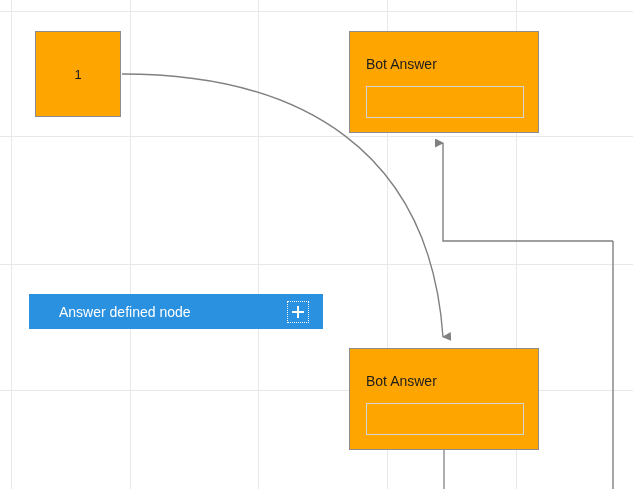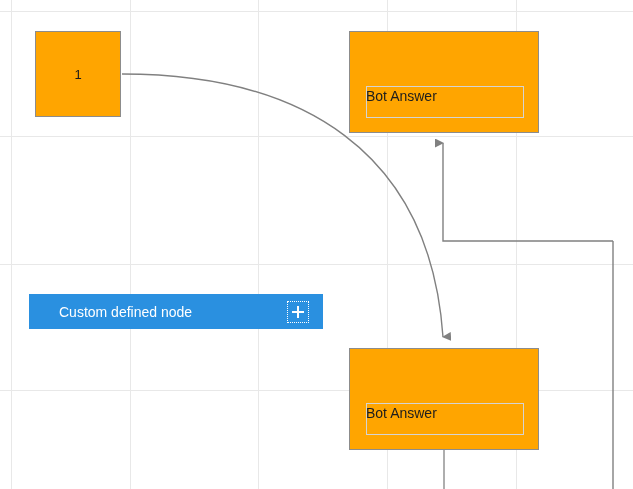--- a/index.html
+++ b/index.html
@@ -81,21 +81,20 @@
   .node-bot-b { top: 348px; }
 
   .node-bot-title {
     position: absolute;
     left: 16px;
     top: 25px;
     font-size: 14px;
     color: #1d1d1d;
     line-height: 1;
     white-space: nowrap;
-    margin-top: 32px;
   }
   .node-bot-field {
     position: absolute;
     left: 16px;
     top: 54px;
     width: 158px;
     height: 32px;
     box-sizing: border-box;
     border: 1px solid #d4d4d4;
     background: transparent;
@@ -194,17 +193,17 @@
     <div class="node-bot-title">Bot Answer</div>
     <div class="node-bot-field"></div>
   </div>
 
   <div class="node node-bot node-bot-b">
     <div class="node-bot-title">Bot Answer</div>
     <div class="node-bot-field"></div>
   </div>
 
   <div class="custom-node-bar">
-    <span class="custom-node-label">Custom defined node</span>
+    <span class="custom-node-label">Answer defined node</span>
     <span class="custom-node-add"></span>
   </div>
 
 </div>
 
 </body></html>

